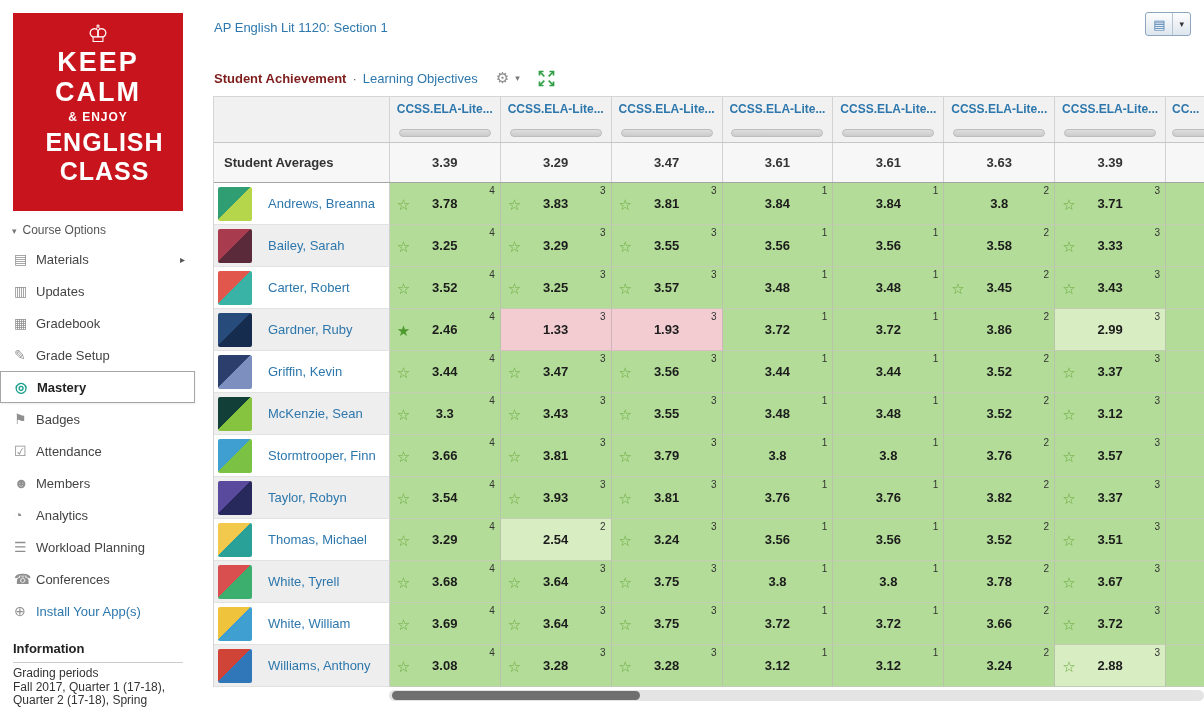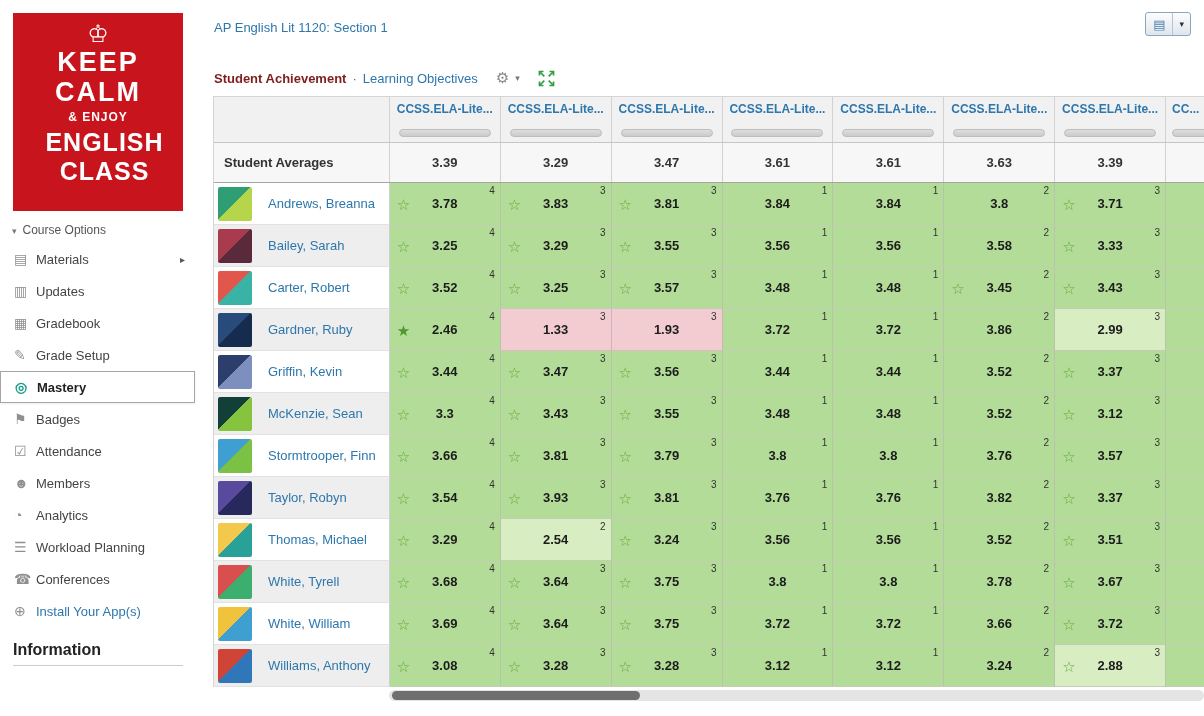--- a/index.html
+++ b/index.html
@@ -26,21 +26,21 @@
 
   .menu { margin-top:6px; }
   .menu-item { height:32px; display:flex; align-items:center; padding-left:14px; color:#444; cursor:pointer; position:relative; width:195px; }
   .mi-icon { width:22px; color:#8f8f8f; font-size:14px; flex:none; }
   .menu-item.active { border:1px solid #a6a6a6; background:#fff; font-weight:bold; color:#222; box-shadow:0 1px 2px rgba(0,0,0,.08); }
   .menu-item.active .mi-icon { color:#1ba08b; }
   .menu-item.link .mi-label { color:#2d77ac; }
   .mi-caret { position:absolute; right:10px; color:#555; font-size:10px; }
 
   .info { margin:14px 0 0 13px; width:170px; }
-  .info-title { font-size:16px; font-weight:bold; color:#222; margin:0 0 4px; border-bottom:1px solid #ccc; padding-bottom:6px; }
+  .info-title { font-size:13px; font-weight:bold; color:#222; margin:0 0 4px; border-bottom:1px solid #ccc; padding-bottom:6px; }
   .info-line { font-size:12px; color:#333; line-height:13.5px; }
 
   
   .main { position:absolute; left:213px; top:0; width:991px; height:716px; }
   .course-title { position:absolute; left:1px; top:20px; color:#2d77ac; font-size:13px; }
   .view-btn {
     position:absolute; right:13px; top:12px; height:24px; display:flex; align-items:stretch;
     border:1px solid #8ea6bd; border-radius:3px; background:linear-gradient(#fdfdfd,#dde6ee); cursor:pointer;
   }
   .vb-icon { padding:0 7px; color:#4a7db0; font-size:13px; border-right:1px solid #b6c4d2; display:flex; align-items:center; }
@@ -150,20 +150,25 @@
         <span class="mi-icon">☎</span>
         <span class="mi-label">Conferences</span>
       </div>
       <div class="menu-item link">
         <span class="mi-icon">⊕</span>
         <span class="mi-label">Install Your App(s)</span>
       </div>
     </nav>
   <div class="info">
     <div class="info-title">Information</div>
+    <div id="info-lines">
+        <div class="info-line">Grading periods</div>
+        <div class="info-line">Fall 2017, Quarter 1 (17-18),</div>
+        <div class="info-line">Quarter 2 (17-18), Spring</div>
+      </div>
   </div>
 </div>
 
 <div class="main">
   <a class="course-title">AP English Lit 1120: Section 1</a>
   <div class="view-btn">
     <span class="vb-icon">▤</span>
     <span class="vb-caret">▾</span>
   </div>
 

